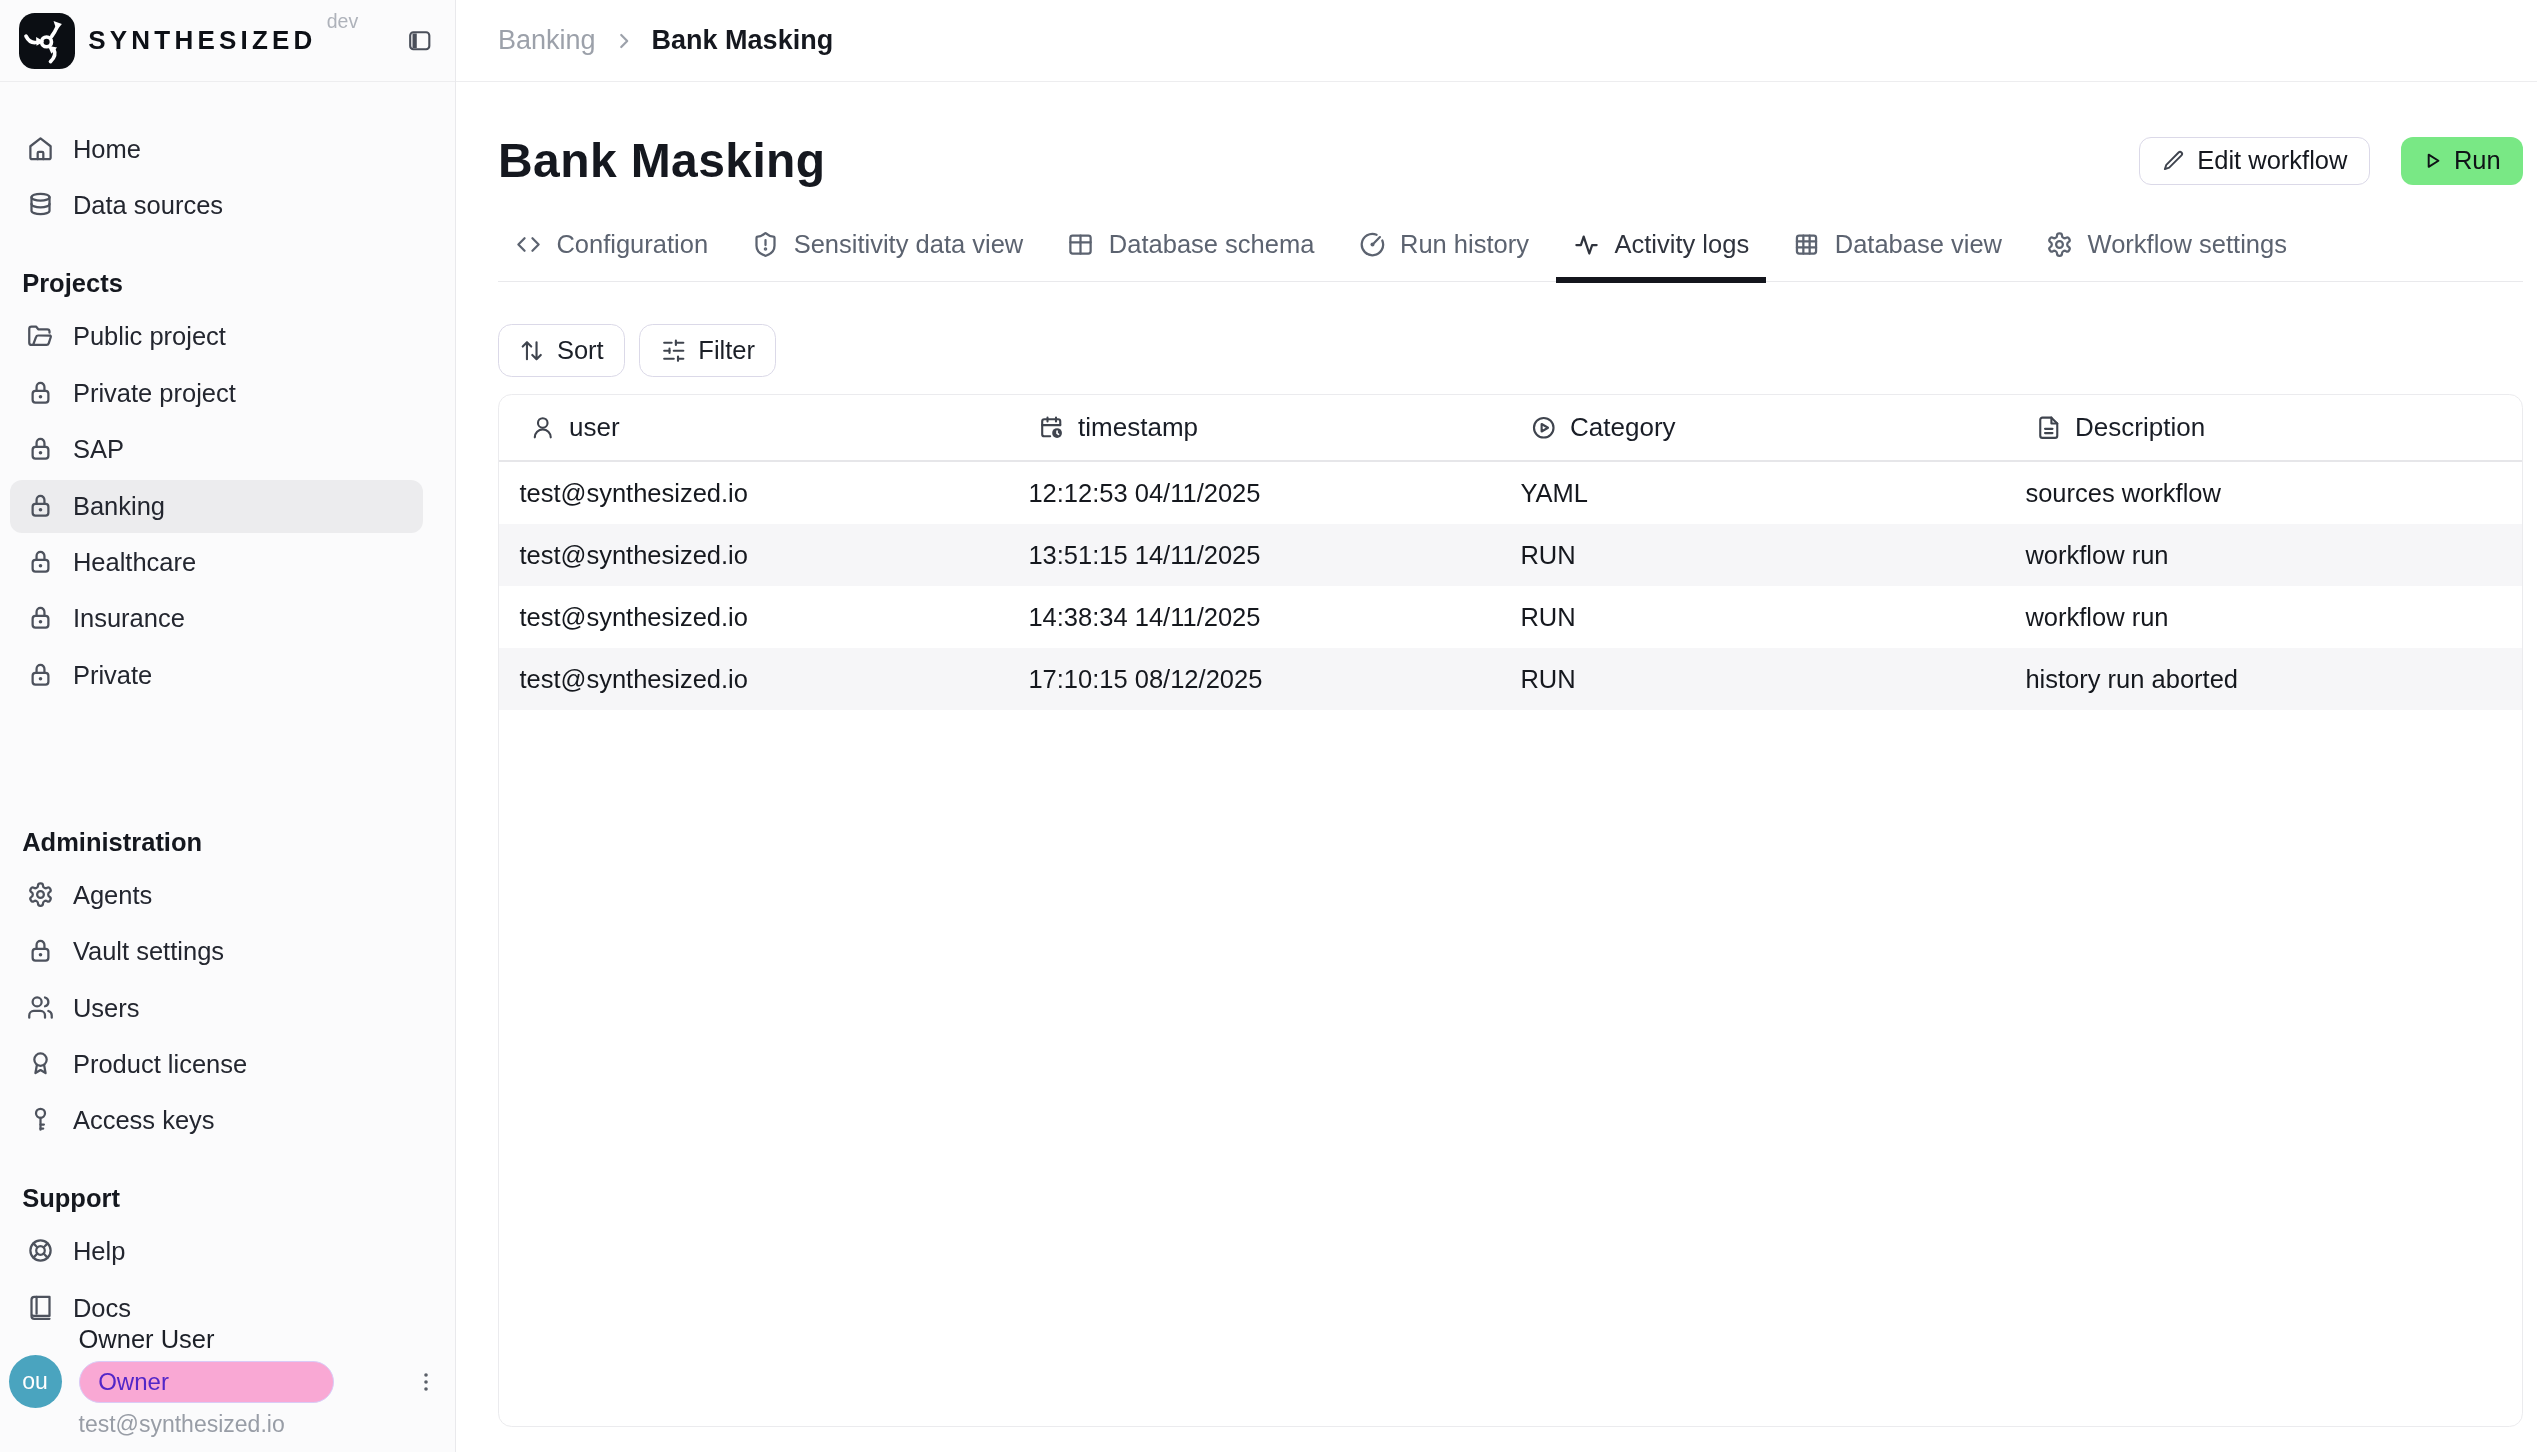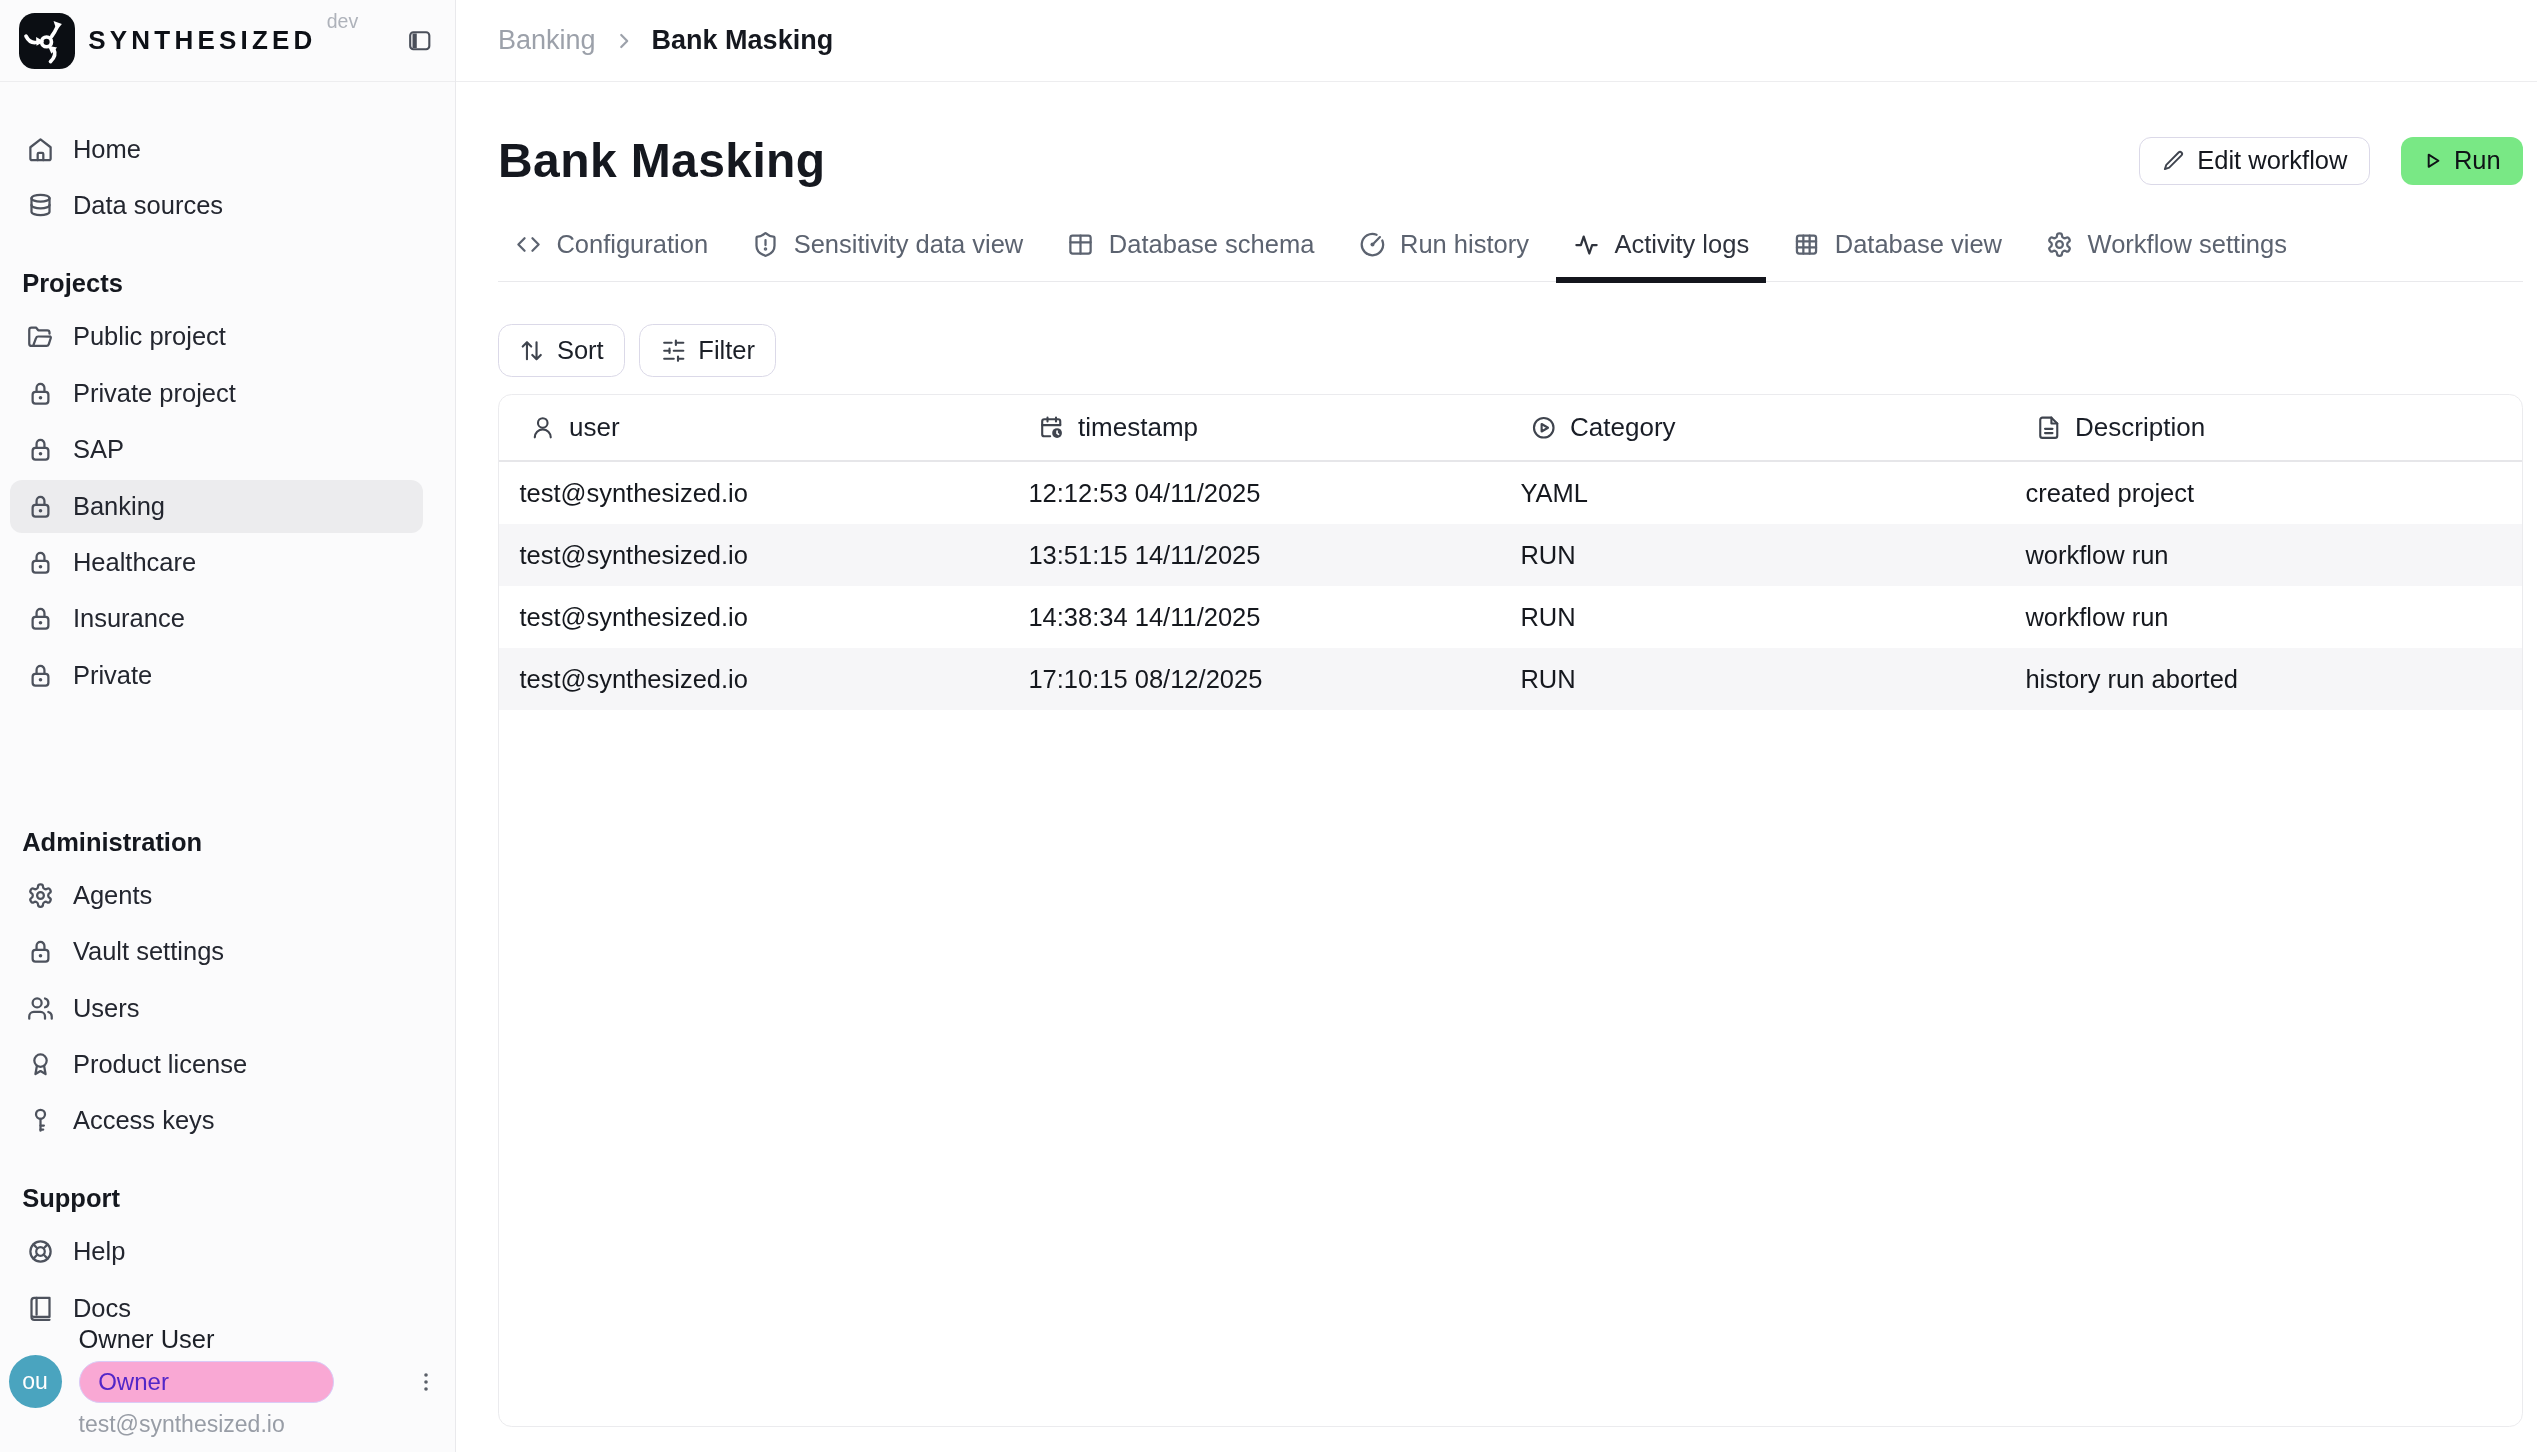--- a/index.html
+++ b/index.html
@@ -26,21 +26,21 @@
     display:flex; align-items:center; padding:0 18.7px;
   }
   .logo-mark svg { width:56px; height:56px; }
   .wordmark { font-size:26px; font-weight:700; letter-spacing:4.2px; color:#0D1016; margin-left:13.6px; white-space:nowrap; }
   .env { font-size:19.5px; color:#AEB2BA; margin-left:10.2px; align-self:flex-start; margin-top:10.2px; }
   .panel-toggle { margin-left:auto; color:#4A4F5A; background:none; border:none; padding:3.4px; cursor:pointer; }
   .panel-toggle svg { width:25.5px; height:25.5px; }
 
   .side-nav { flex:1; padding:41px 32px 0 10.2px; overflow:hidden; }
   .nav-item {
-    display:flex; align-items:center; gap:18.7px;
+    display:flex; align-items:flex-start; gap:18.7px;
     padding:12px 17px; margin-bottom:3.4px; border-radius:12px;
     font-size:25.5px; color:#23262F; cursor:pointer; white-space:nowrap;
   }
   .nav-item .icon { width:27px; height:27px; color:#4D525D; }
   .nav-item.selected { background:#ECECEE; }
   .nav-section-title { font-size:25.5px; font-weight:700; color:#15181F; padding-left:12px; margin:37px 0 12px; }
   .nav-section-title.big-gap { margin-top:126px; }
 
   .side-user {
     position:absolute; left:0; right:0; bottom:15.3px;
@@ -517,21 +517,21 @@
                 <use href="#i-file-text"></use>
               </svg>
             <span>Description</span>
           </div>
         </div>
 
         <div class="tr">
           <div class="td">test@synthesized.io</div>
           <div class="td">12:12:53 04/11/2025</div>
           <div class="td">YAML</div>
-          <div class="td">created project</div>
+          <div class="td">sources workflow</div>
         </div>
         <div class="tr striped">
           <div class="td">test@synthesized.io</div>
           <div class="td">13:51:15 14/11/2025</div>
           <div class="td">RUN</div>
           <div class="td">workflow run</div>
         </div>
         <div class="tr">
           <div class="td">test@synthesized.io</div>
           <div class="td">14:38:34 14/11/2025</div>

